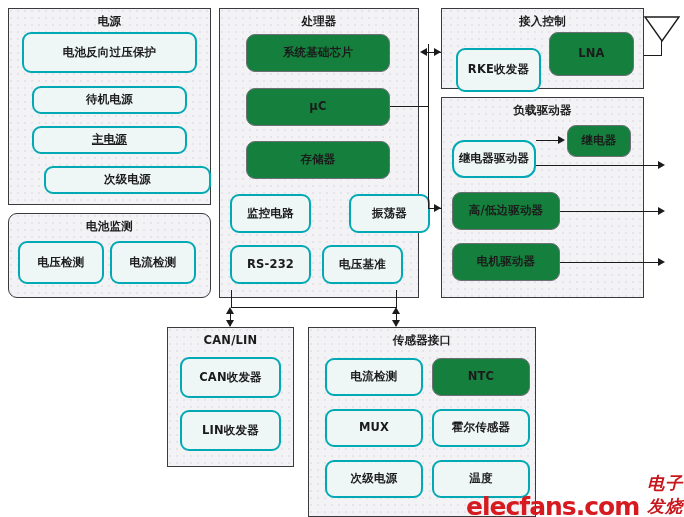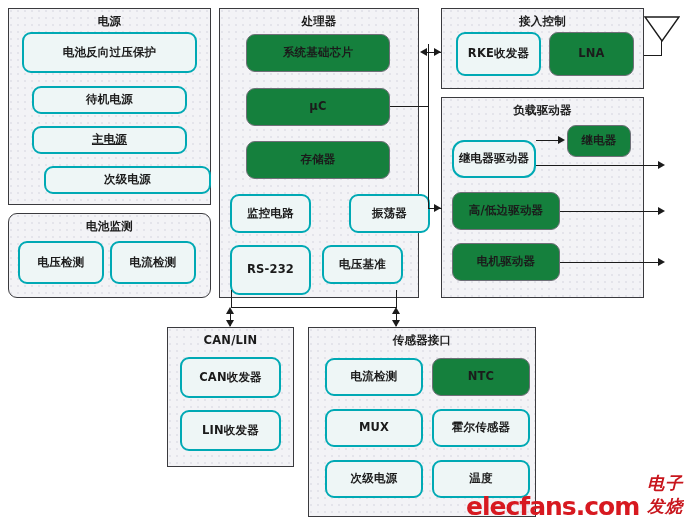--- a/index.html
+++ b/index.html
@@ -116,27 +116,27 @@
   <div class="blk teal" style="left:110px; top:241px; width:86px; height:43px;">电流检测</div>
 
   <div class="panel" style="left:219px; top:8px; width:200px; height:290px;">
     <div class="panel-title">处理器</div>
   </div>
   <div class="blk gray" style="left:246px; top:34px; width:144px; height:38px;">系统基础芯片</div>
   <div class="blk gray" style="left:246px; top:88px; width:144px; height:38px;">μC</div>
   <div class="blk gray" style="left:246px; top:141px; width:144px; height:38px;">存储器</div>
   <div class="blk teal" style="left:230px; top:194px; width:81px; height:39px;">监控电路</div>
   <div class="blk teal" style="left:322px; top:194px; width:81px; height:39px;margin-left:27px;">振荡器</div>
-  <div class="blk teal" style="left:230px; top:245px; width:81px; height:50px;">RS-232</div>
+  <div class="blk teal" style="left:230px; top:245px; width:81px; height:39px;">RS-232</div>
   <div class="blk teal" style="left:322px; top:245px; width:81px; height:39px;">电压基准</div>
 
   <div class="panel" style="left:441px; top:8px; width:203px; height:81px;">
     <div class="panel-title">接入控制</div>
   </div>
-  <div class="blk teal" style="left:456px; top:32px; width:85px; height:44px;">RKE收发器</div>
+  <div class="blk teal" style="left:456px; top:48px; width:85px; height:44px;">RKE收发器</div>
   <div class="blk gray" style="left:549px; top:32px; width:85px; height:44px;">LNA</div>
 
   <div class="panel" style="left:441px; top:97px; width:203px; height:201px;">
     <div class="panel-title">负载驱动器</div>
   </div>
   <div class="blk teal" style="left:452px; top:140px; width:84px; height:38px;border-radius:12px;">继电器驱动器</div>
   <div class="blk gray" style="left:567px; top:125px; width:64px; height:32px;">继电器</div>
   <div class="blk gray" style="left:452px; top:192px; width:108px; height:38px;">高/低边驱动器</div>
   <div class="blk gray" style="left:452px; top:243px; width:108px; height:38px;">电机驱动器</div>
 

